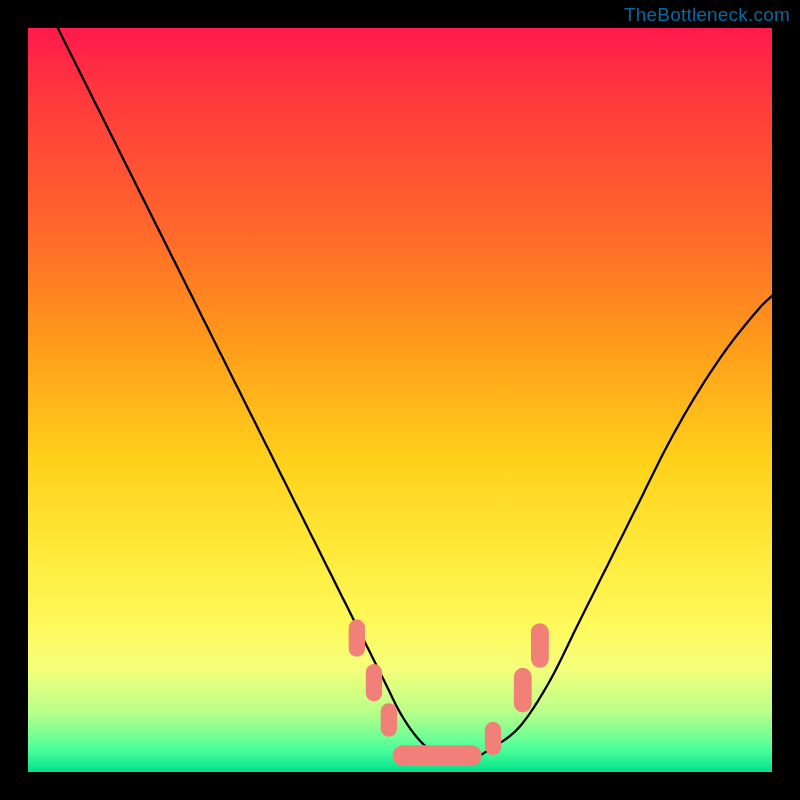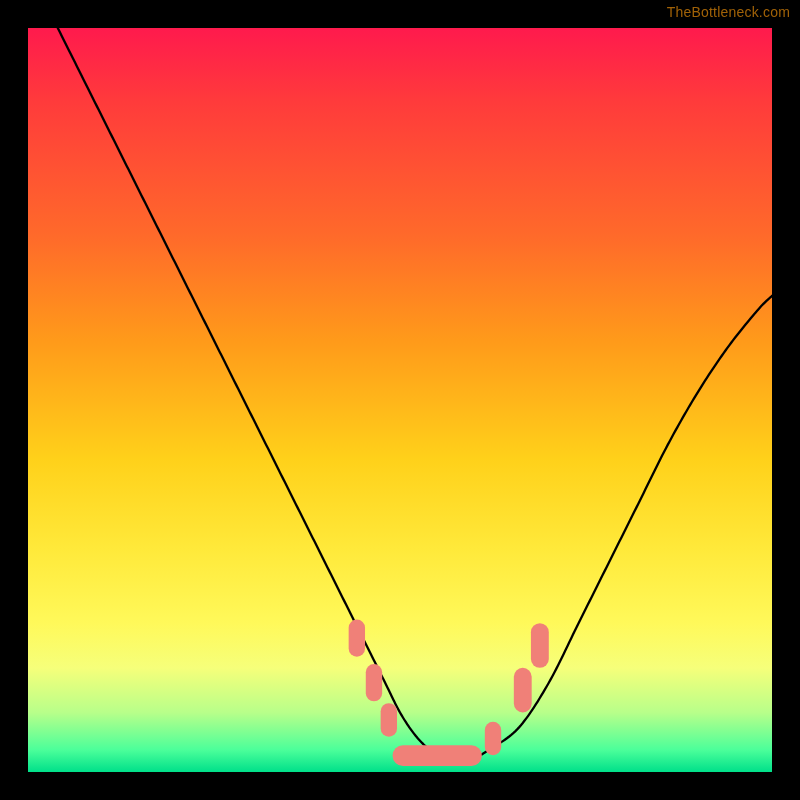--- a/index.html
+++ b/index.html
@@ -44,22 +44,22 @@
     position: absolute;
     top: 0; left: 0;
     width: 744px;
     height: 744px;
     overflow: visible;
   }
   .watermark {
     position: absolute;
     top: 4px;
     right: 10px;
-    color: #a16207;
-    font-size: 14px;
+    color: #0369a1;
+    font-size: 19px;
     font-weight: 400;
     letter-spacing: 0.2px;
     user-select: none;
   }
 </style>
 </head>
 <body>
 
 <div class="frame">
   <div class="plot">

